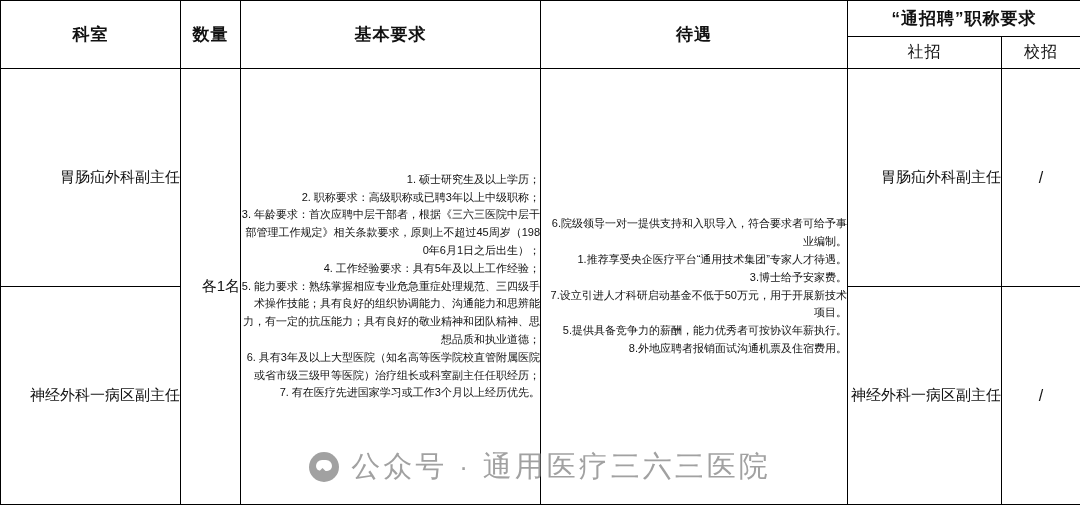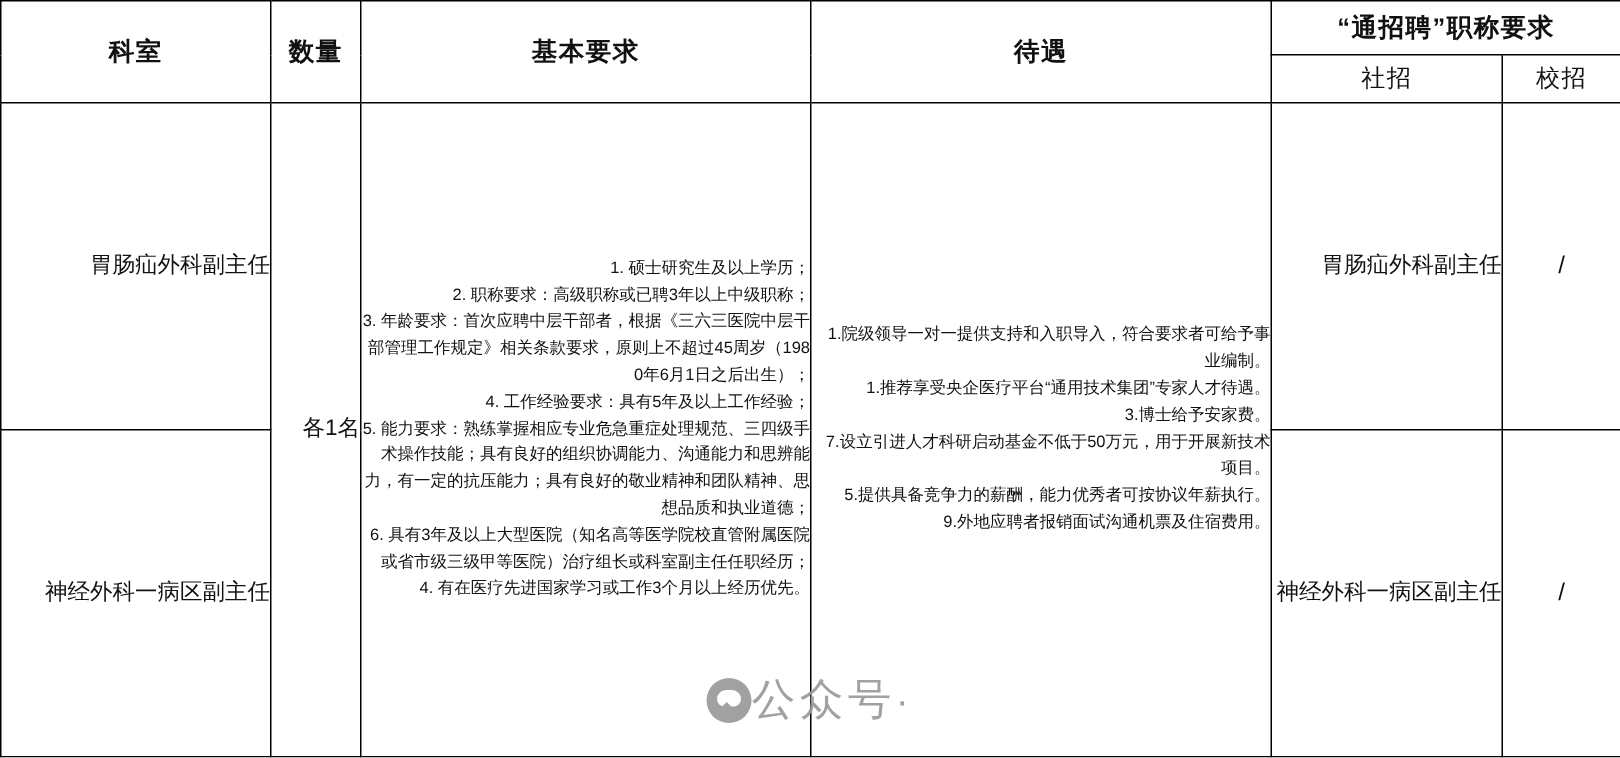--- a/index.html
+++ b/index.html
@@ -72,21 +72,21 @@
   .watermark {
     position: absolute;
     left: 0;
     right: 0;
     bottom: 18px;
     text-align: center;
     pointer-events: none;
     display: flex;
     align-items: center;
     justify-content: center;
-    gap: 0;
+    gap: 12px;
     color: #9a9a9a;
     font-size: 29px;
     letter-spacing: 3px;
     font-weight: 500;
     opacity: 0.92;
   }
   .wm-logo {
     width: 30px;
     height: 30px;
     border-radius: 50%;
@@ -148,38 +148,39 @@
     <tr>
       <td class="cell-center">胃肠疝外科副主任</td>
       <td class="cell-center" rowspan="2">各1名</td>
       <td class="cell-body" rowspan="2">
           <p>1. 硕士研究生及以上学历；</p>
           <p>2. 职称要求：高级职称或已聘3年以上中级职称；</p>
           <p>3. 年龄要求：首次应聘中层干部者，根据《三六三医院中层干部管理工作规定》相关条款要求，原则上不超过45周岁（1980年6月1日之后出生）；</p>
           <p>4. 工作经验要求：具有5年及以上工作经验；</p>
           <p>5. 能力要求：熟练掌握相应专业危急重症处理规范、三四级手术操作技能；具有良好的组织协调能力、沟通能力和思辨能力，有一定的抗压能力；具有良好的敬业精神和团队精神、思想品质和执业道德；</p>
           <p>6. 具有3年及以上大型医院（知名高等医学院校直管附属医院或省市级三级甲等医院）治疗组长或科室副主任任职经历；</p>
-          <p>4. 有在医疗先进国家学习或工作3个月以上经历优先。</p>
+          <p>7. 有在医疗先进国家学习或工作3个月以上经历优先。</p>
         </td>
       <td class="cell-body" rowspan="2">
-          <p>1.院级领导一对一提供支持和入职导入，符合要求者可给予事业编制。</p>
+          <p>6.院级领导一对一提供支持和入职导入，符合要求者可给予事业编制。</p>
           <p>1.推荐享受央企医疗平台“通用技术集团”专家人才待遇。</p>
           <p>3.博士给予安家费。</p>
           <p>7.设立引进人才科研启动基金不低于50万元，用于开展新技术项目。</p>
           <p>5.提供具备竞争力的薪酬，能力优秀者可按协议年薪执行。</p>
-          <p>9.外地应聘者报销面试沟通机票及住宿费用。</p>
+          <p>8.外地应聘者报销面试沟通机票及住宿费用。</p>
         </td>
       <td class="cell-center">胃肠疝外科副主任</td>
       <td class="slash">/</td>
     </tr>
     <tr>
       <td class="cell-center">神经外科一病区副主任</td>
       <td class="cell-center">神经外科一病区副主任</td>
       <td class="slash">/</td>
     </tr>
   </tbody>
 </table>
 
 <div class="watermark">
   <span class="wm-logo"></span>
   <span>公众号</span>
   <span class="wm-dot">·</span>
+  <span>通用医疗三六三医院</span>
 </div>
 
 </body></html>

